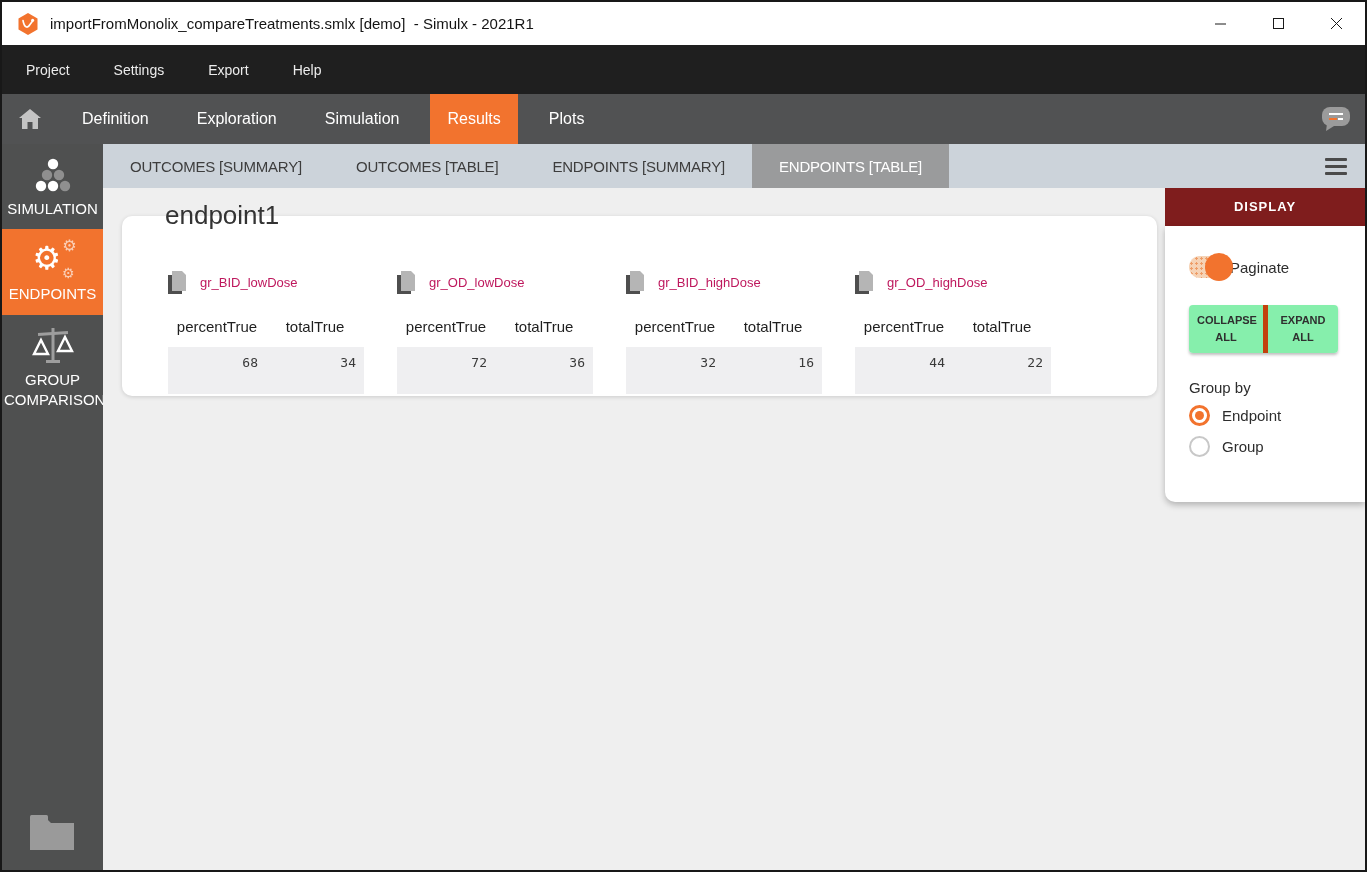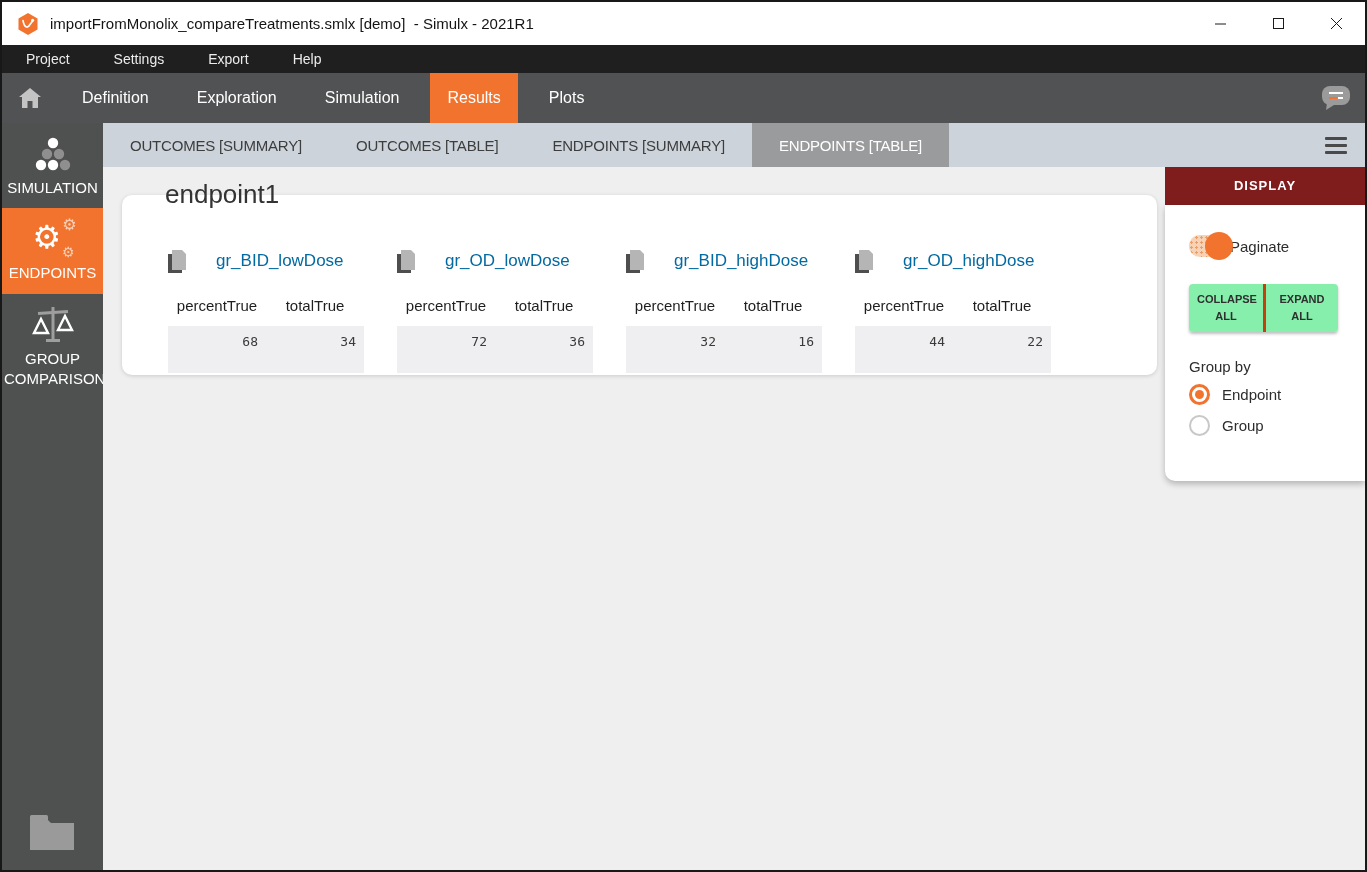--- a/index.html
+++ b/index.html
@@ -11,21 +11,21 @@
     overflow:hidden;
     display:flex; flex-direction:column;
   }
   
   .titlebar { height:43px; background:#ffffff; display:flex; align-items:center; flex:none; }
   .app-icon { width:24px; height:24px; margin:0 10px 0 14px; flex:none; }
   .win-title { font-size:15px; color:#141414; white-space:pre; }
   .win-controls { margin-left:auto; display:flex; height:100%; }
   .win-btn { width:58px; height:100%; display:flex; align-items:center; justify-content:center; cursor:default; }
   
-  .menubar { height:28px; background:#1f1f1f; display:flex; align-items:center; padding-left:24px; flex:none; }
+  .menubar { height:49px; background:#1f1f1f; display:flex; align-items:center; padding-left:24px; flex:none; }
   .menu-item { color:#ececec; font-size:14px; margin-right:44px; cursor:default; }
   
   .navbar { height:50px; background:#515253; display:flex; align-items:stretch; flex:none; position:relative; }
   .home-tab { width:56px; display:flex; align-items:center; justify-content:center; }
   .nav-tab { display:flex; align-items:center; padding:0 17px; margin:0 7px; color:#ffffff; font-size:16px; cursor:default; }
   .nav-tab.active { background:#f2732e; margin:0 7px; }
   .chat-icon { position:absolute; right:14px; top:13px; }
   
   .lower { flex:1; display:flex; min-height:0; }
   .sidebar { width:101px; background:#4f5050; flex:none; display:flex; flex-direction:column; align-items:stretch; }
@@ -47,42 +47,42 @@
   .hamburger { position:absolute; right:18px; top:14px; width:22px; cursor:pointer; }
   .hamburger div { height:3px; background:#4a4a4a; border-radius:1px; margin-bottom:4px; }
   .content { flex:1; background:#efefef; position:relative; }
   
   .card { position:absolute; left:19px; top:28px; width:1035px; height:180px;
           background:#ffffff; border-radius:10px; box-shadow:0 1px 4px rgba(0,0,0,0.15); }
   .card-title { position:absolute; top:-16px; left:43px; font-size:26px; color:#333333; }
   .groups { display:flex; gap:33px; padding:54px 0 0 46px; }
   .group { width:196px; flex:none; }
   .group-head { display:flex; align-items:center; gap:13px; height:24px; margin-bottom:24px; }
-  .group-name { font-size:17px; color:#0369a1;margin-left:16px; }
+  .group-name { font-size:13px; color:#be185d; }
   .col-heads { display:flex; height:22px; }
   .col-heads span { flex:1; text-align:center; font-size:15px; font-weight:normal; color:#1f1f1f; }
   .value-bar { margin-top:7px; height:47px; background:#efeff1; display:flex; }
   .value-cell { flex:1; text-align:right; padding-right:8px; line-height:31px;
                 font-family:"DejaVu Sans Mono", monospace; font-size:13px; color:#3a3a3a; }
   
   .display-panel { position:absolute; top:44px; right:0; width:200px; z-index:5; }
   .display-header { height:38px; background:#7f1d1d; color:#ffffff; font-size:13px; font-weight:bold;
                     letter-spacing:1px; text-align:center; line-height:38px; }
   .display-body { background:#ffffff; height:276px; border-bottom-left-radius:10px;
                   box-shadow:0 3px 6px rgba(0,0,0,0.25); padding:27px 0 0 24px; }
   .toggle-row { display:flex; align-items:center; gap:0; height:28px; }
   .switch { width:41px; height:22px; border-radius:11px; position:relative; background:#f6d3b6;
             background-image:radial-gradient(#ee9c66 1px, transparent 1.3px); background-size:5px 5px; cursor:pointer; }
   .knob { position:absolute; right:-3px; top:-3px; width:28px; height:28px; border-radius:50%; background:#f2732e; }
   .toggle-label { font-size:15px; color:#2d2d2d; }
   .btn-group { margin-top:24px; display:flex; width:149px; border-radius:4px; overflow:hidden;
                box-shadow:0 2px 3px rgba(0,0,0,0.25); }
   .panel-btn { width:74px; height:48px; background:#86efac; border:none; font-family:inherit;
                font-size:11px; font-weight:bold; color:#2f2f2f; line-height:1.55; cursor:pointer; padding:3px 8px; }
-  .panel-btn + .panel-btn { border-left:3px solid #c2410c; width:75px; }
+  .panel-btn + .panel-btn { border-left:5px solid #c2410c; width:75px; }
   .groupby-label { margin-top:26px; font-size:15px; color:#2d2d2d; }
   .radio-row { display:flex; align-items:center; gap:12px; margin-top:7px; height:24px; cursor:pointer; }
   .radio { width:21px; height:21px; border-radius:50%; flex:none; position:relative; }
   .radio.selected { border:3px solid #f2732e; }
   .radio.selected::after { content:""; position:absolute; left:50%; top:50%; width:9px; height:9px;
                            margin:-4.5px 0 0 -4.5px; border-radius:50%; background:#f2732e; }
   .radio.unselected { border:2px solid #c8c8c8; }
   .radio-label { font-size:15px; color:#2d2d2d; }
 </style>
 </head>

